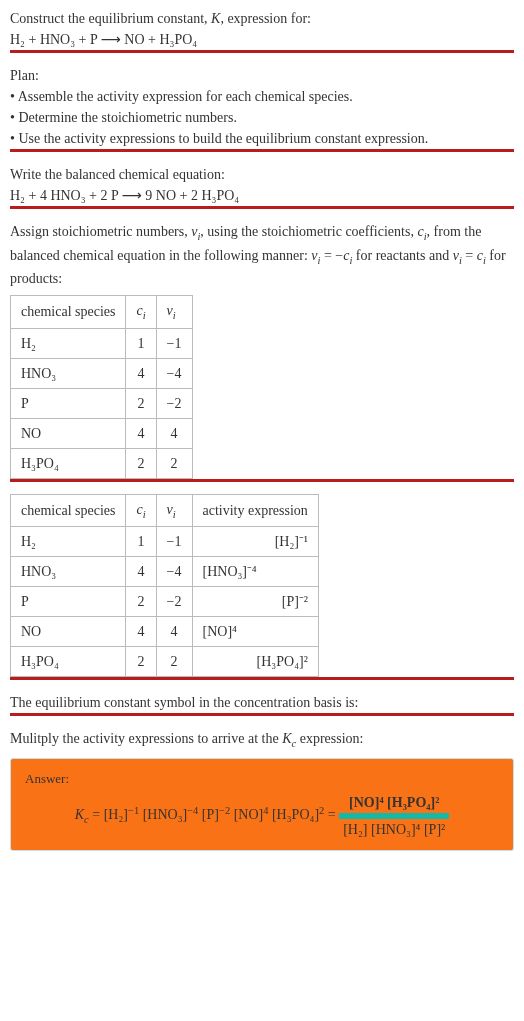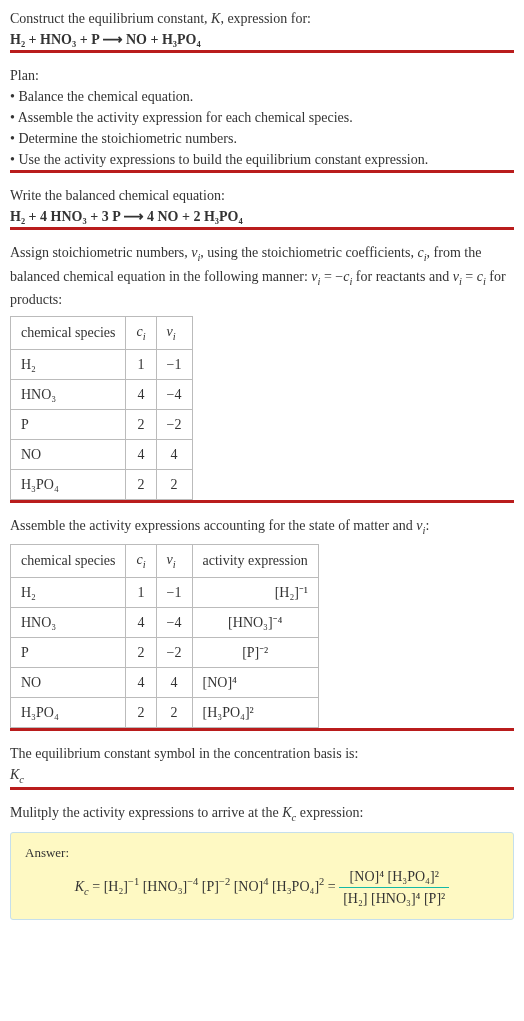--- a/index.html
+++ b/index.html
@@ -12,85 +12,84 @@
     box-sizing: border-box;
     line-height: 1.5;
   }
   .section {
     border-bottom: 3px solid #b91c1c;
     padding-bottom: 0;
     margin-bottom: 12px;
   }
   .formula {
     font-family: Georgia, serif;
-    font-weight: bold;
   }
   table {
     border-collapse: collapse;
     margin-top: 6px;
   }
   th, td {
     border: 1px solid #bbb;
     padding: 4px 10px;
     text-align: left;
     font-weight: normal;
   }
   th {
     background: #fff;
     margin-left: 16px;
   }
   .answer-box {
-    background: #fef9c3;
+    background: #f97316;
     border: 1px solid #c5dfec;
     border-radius: 3px;
     padding: 10px 14px;
     margin-top: 6px;
   }
   .answer-label {
     font-size: 13px;
     margin-bottom: 4px;
   }
   .sub { vertical-align: sub; font-size: 0.75em; }
   .sup { vertical-align: super; font-size: 0.75em; }
   .ital { font-style: italic; }
   .frac {
     display: inline-block;
     vertical-align: middle;
     text-align: center;
   }
   .frac .num {
     display: block;
-    border-bottom: 1px solid #14b8a6;
+    border-bottom: 6px solid #14b8a6;
     padding: 0 4px;
+    font-weight: bold;
   }
   .frac .den {
     display: block;
     padding: 0 4px;
   }
   .center-row td { text-align: center; margin-left: 39px; }
 </style>
 </head>
 <body>
 
 <div class="section">
   <div>Construct the equilibrium constant, <span class="ital">K</span>, expression for:</div>
   <div class="formula">H₂ + HNO₃ + P ⟶ NO + H₃PO₄</div>
 </div>
 
 <div class="section">
   <div>Plan:</div>
-  <div>• Balance the chemical equation.</div>
   <div>• Assemble the activity expression for each chemical species.</div>
   <div>• Determine the stoichiometric numbers.</div>
   <div>• Use the activity expressions to build the equilibrium constant expression.</div>
 </div>
 
 <div class="section">
   <div>Write the balanced chemical equation:</div>
-  <div class="formula">H₂ + 4 HNO₃ + 3 P ⟶ 4 NO + 2 H₃PO₄</div>
+  <div class="formula">H₂ + 4 HNO₃ + 2 P ⟶ 9 NO + 2 H₃PO₄</div>
 </div>
 
 <div class="section">
   <div>Assign stoichiometric numbers, <span class="ital">ν<span class="sub">i</span></span>, using the stoichiometric coefficients, <span class="ital">c<span class="sub">i</span></span>, from the balanced chemical equation in the following manner: <span class="ital">ν<span class="sub">i</span></span> = −<span class="ital">c<span class="sub">i</span></span> for reactants and <span class="ital">ν<span class="sub">i</span></span> = <span class="ital">c<span class="sub">i</span></span> for products:</div>
   <table>
     <tbody>
         <tr>
       <th>chemical species</th>
       <th><span class="ital">c<span class="sub">i</span></span></th>
       <th><span class="ital">ν<span class="sub">i</span></span></th>
@@ -118,66 +117,64 @@
     <tr class="center-row">
       <td style="text-align:left">H₃PO₄</td>
       <td>2</td>
       <td>2</td>
     </tr>
   </tbody>
     </table>
 </div>
 
 <div class="section">
-  <div>Assemble the activity expressions accounting for the state of matter and <span class="ital">ν<span class="sub">i</span></span>:</div>
   <table>
     <tbody>
         <tr>
       <th>chemical species</th>
       <th><span class="ital">c<span class="sub">i</span></span></th>
       <th><span class="ital">ν<span class="sub">i</span></span></th>
       <th>activity expression</th>
     </tr>
     <tr class="center-row">
       <td style="text-align:left">H₂</td>
       <td>1</td>
       <td>−1</td>
       <td style="text-align:right">[H₂]⁻¹</td>
     </tr>
     <tr class="center-row">
       <td style="text-align:left">HNO₃</td>
       <td>4</td>
       <td>−4</td>
-      <td style="text-align:center">[HNO₃]⁻⁴</td>
+      <td style="text-align:left">[HNO₃]⁻⁴</td>
     </tr>
     <tr class="center-row">
       <td style="text-align:left">P</td>
       <td>2</td>
       <td>−2</td>
-      <td style="text-align:center">[P]⁻²</td>
+      <td style="text-align:right">[P]⁻²</td>
     </tr>
     <tr class="center-row">
       <td style="text-align:left">NO</td>
       <td>4</td>
       <td>4</td>
       <td style="text-align:left">[NO]⁴</td>
     </tr>
     <tr class="center-row">
       <td style="text-align:left">H₃PO₄</td>
       <td>2</td>
       <td>2</td>
-      <td style="text-align:left">[H₃PO₄]²</td>
+      <td style="text-align:right">[H₃PO₄]²</td>
     </tr>
   </tbody>
     </table>
 </div>
 
 <div class="section">
   <div>The equilibrium constant symbol in the concentration basis is:</div>
-  <div><span class="ital">K<span class="sub">c</span></span></div>
 </div>
 
 <div>
   <div>Mulitply the activity expressions to arrive at the <span class="ital">K<span class="sub">c</span></span> expression:</div>
   <div class="answer-box">
     <div class="answer-label">Answer:</div>
     <div style="text-align:center">
       <span class="ital">K<span class="sub">c</span></span> = [H₂]<span class="sup">−1</span> [HNO₃]<span class="sup">−4</span> [P]<span class="sup">−2</span> [NO]<span class="sup">4</span> [H₃PO₄]<span class="sup">2</span> =
       <span class="frac">
         <span class="num">[NO]⁴ [H₃PO₄]²</span>

